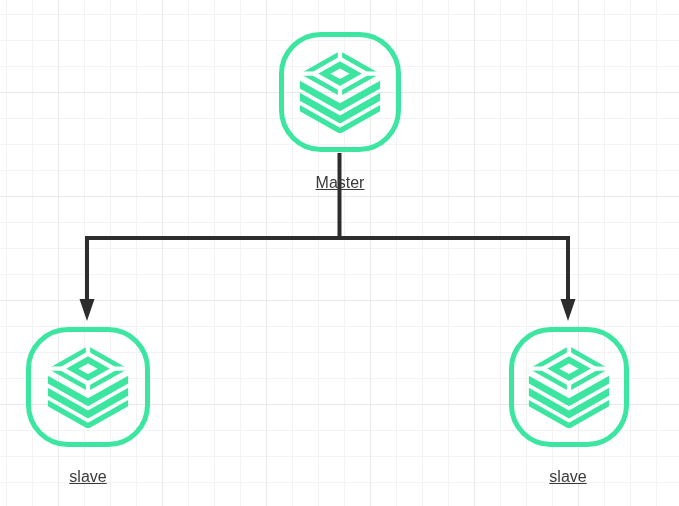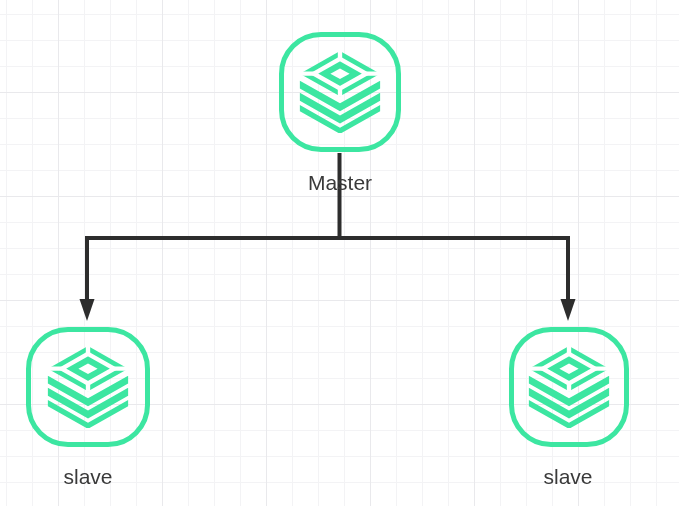--- a/index.html
+++ b/index.html
@@ -40,25 +40,26 @@
     z-index: 3;
   }
   .node-master { left: 279px; top: 32px;  width: 122px; height: 120px; }
   .node-slave-left  { left: 26px;  top: 327px; width: 124px; height: 120px; }
   .node-slave-right { left: 509px; top: 327px; width: 120px; height: 120px; }
   .node svg.icon { width: 88px; height: 82px; display: block; }
 
   .node-label {
     position: absolute;
     transform: translateX(-50%);
-    font-size: 21px;
+    font-size: 16px;
     line-height: 22px;
     color: #3a3a3a;
     white-space: nowrap;
     z-index: 4;
+    text-decoration: underline;
   }
   .label-master { left: 340px; top: 172px; }
   .label-slave-left { left: 88px; top: 466px; }
   .label-slave-right { left: 568px; top: 466px; }
 
   .watermark {
     position: absolute;
     right: 14px;
     bottom: 5px;
     font-size: 19px;

